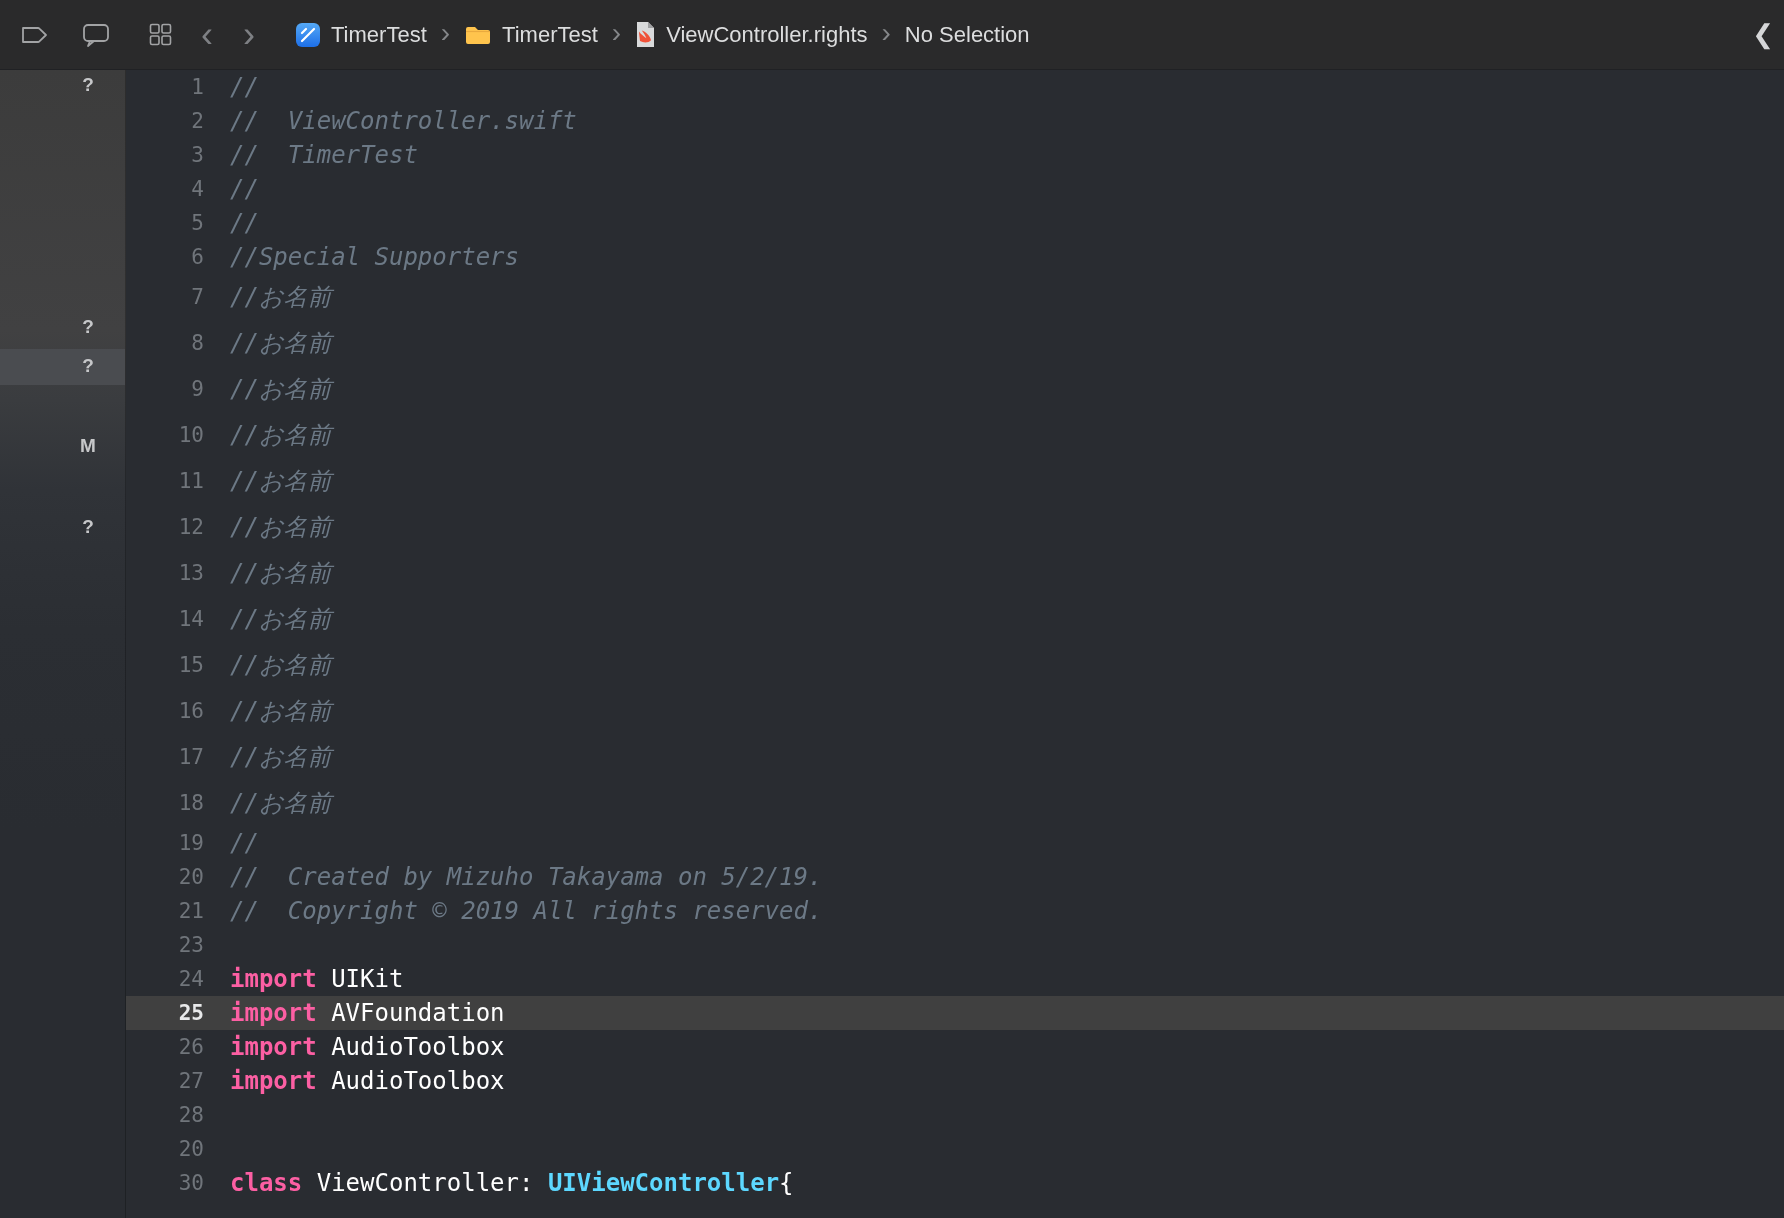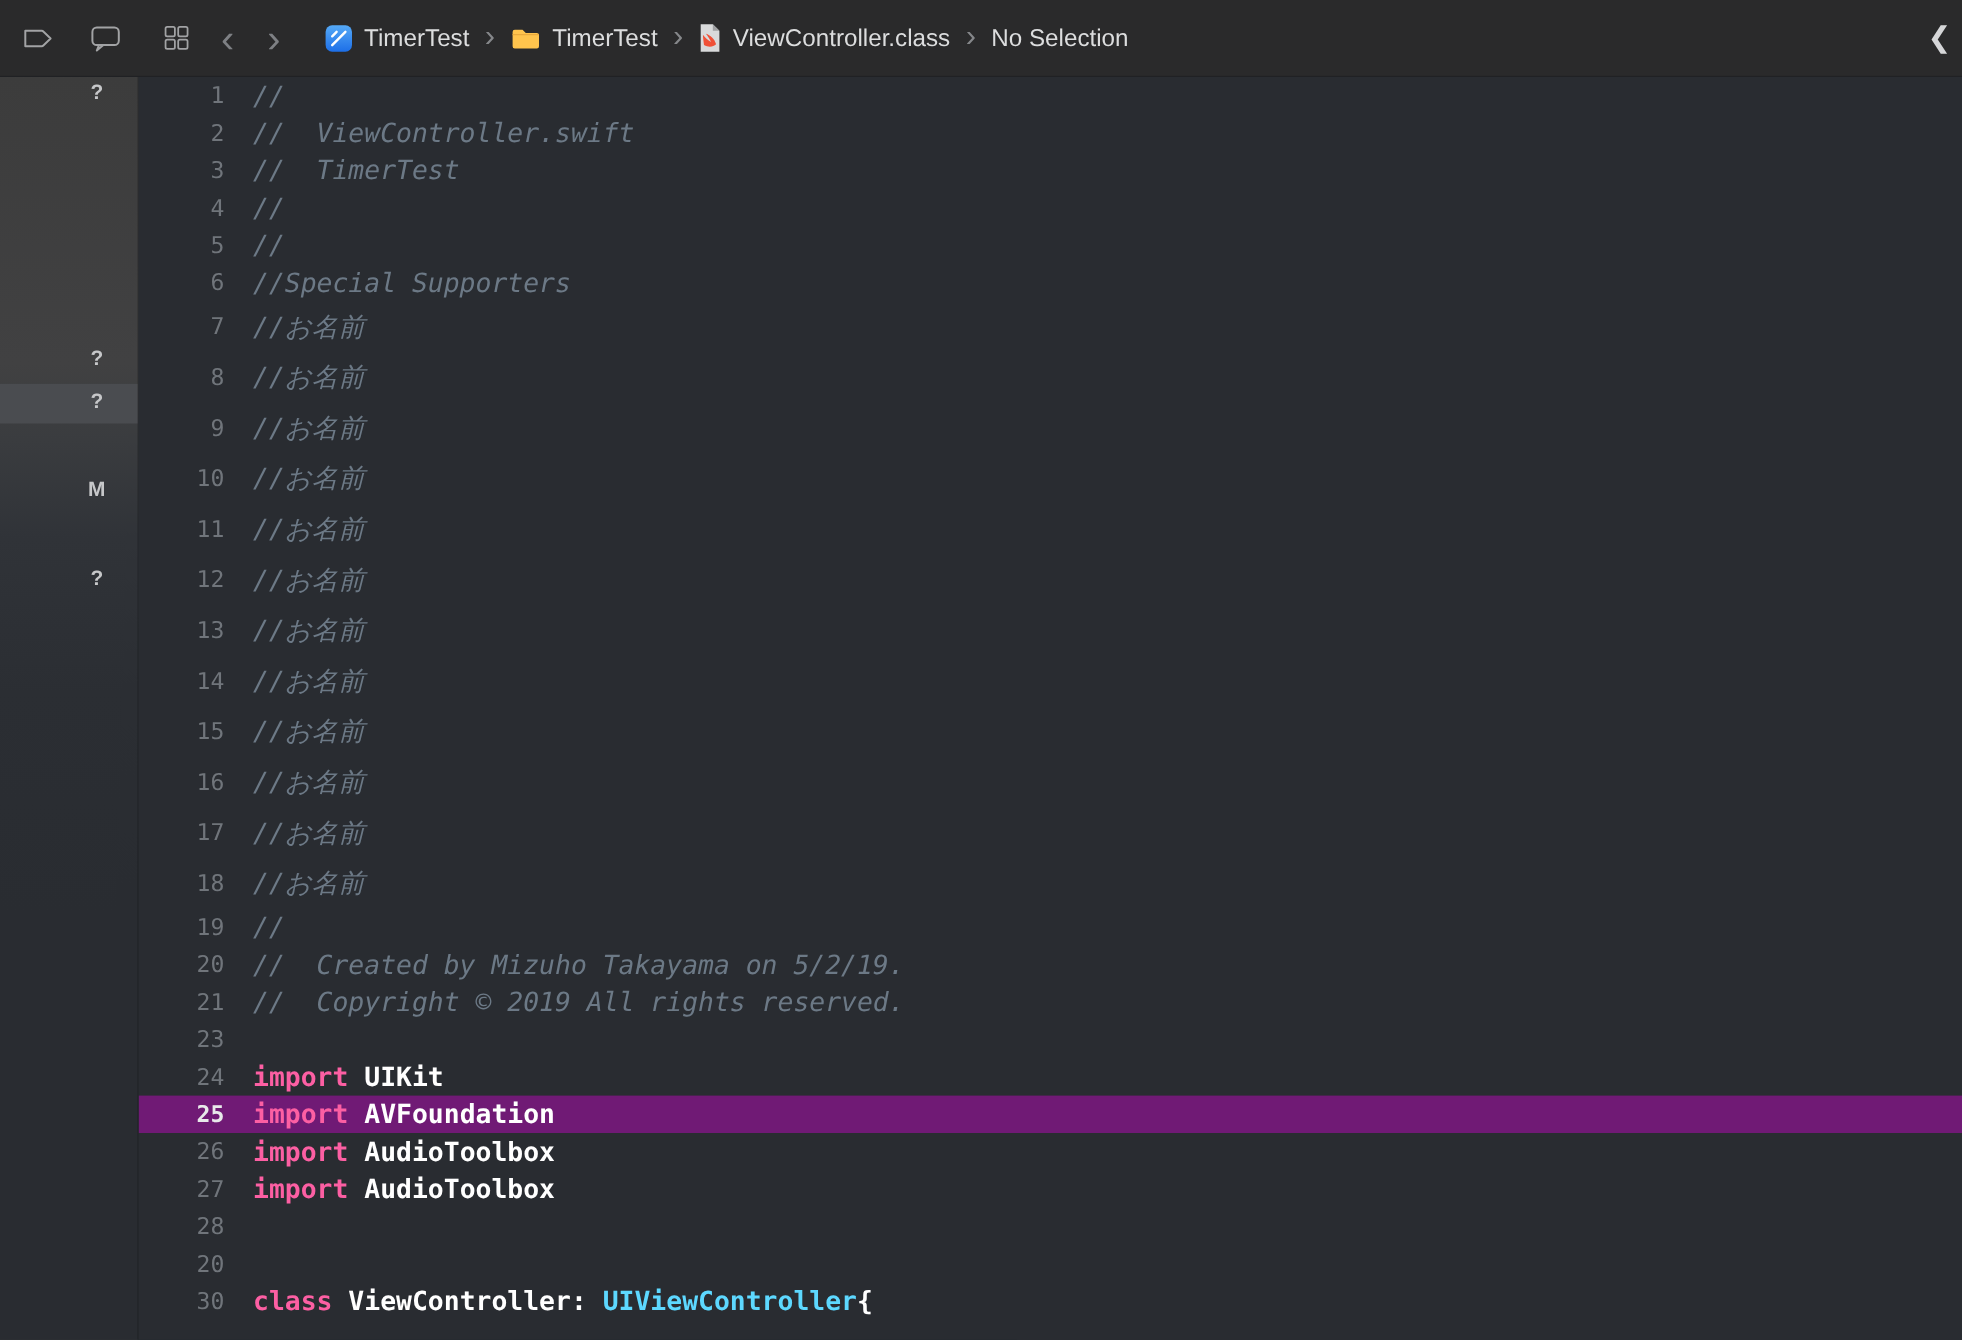--- a/index.html
+++ b/index.html
@@ -38,28 +38,28 @@
     position:absolute;left:70px;width:36px;text-align:center;
     font:bold 19px/22px "Liberation Sans",sans-serif;color:#c6c7c9;
   }
   
   .editor{
     position:absolute;top:70px;left:126px;right:0;bottom:0;
     background:#292c31;font-family:"DejaVu Sans Mono",monospace;overflow:hidden;
   }
   .row{display:flex;align-items:center;height:34px;}
   .row.tall{height:46px;}
-  .row.current{background:#701a75;}
+  .row.current{background:#404040;}
   .ln{flex:none;width:78px;text-align:right;font-size:21px;color:#70757b;
     font-family:"DejaVu Sans Mono",monospace;}
   .row.current .ln{color:#e8e9ea;font-weight:bold;}
   .code{margin-left:26px;font-size:24px;white-space:pre;}
   .tk-c{color:#6c7986;font-style:italic;}
   .tk-k{color:#fc5fa3;font-weight:bold;}
-  .tk-p{color:#ffffff;font-weight:bold;margin-top:28px;}
+  .tk-p{color:#ffffff;font-weight:normal;margin-top:28px;}
   .tk-t{color:#5dd8ff;font-weight:bold;}
 </style>
 </head>
 <body>
 
 <div class="toolbar">
   <div class="tb-left">
     <span class="tb-icon">
       <svg width="30" height="24" viewBox="0 0 30 24" fill="none">
         <path d="M3 5 h15 a2 2 0 0 1 1.4.6 L26 12 l-6.6 6.4 a2 2 0 0 1-1.4.6 H3 z" stroke="#a2a3a5" stroke-width="1.8" stroke-linejoin="round"></path>
@@ -117,21 +117,21 @@
     <span class="crumb-sep">›</span>
 
     <span class="crumb">
       <span class="tb-icon">
         <svg width="21" height="27" viewBox="0 0 21 27">
           <path d="M2 1 h11 l6 6 v19 H2 z" fill="#d9dadb"></path>
           <path d="M13 1 l6 6 h-6 z" fill="#9fa0a2"></path>
           <path d="M5 20 c4 2.2 8.5 1.8 11 -0.8 c-1.2 -4.8 -5.5 -8.4 -9.2 -9.6 c2 2.8 3.8 5.6 4.6 7.6 c-2.8 -1.8 -5.6 -4 -7.4 -6.6 c0.2 3.6 0.8 7 1 9.4 z" fill="#f05138"></path>
         </svg>
       </span>
-      <span class="crumb-label">ViewController.class</span>
+      <span class="crumb-label">ViewController.rights</span>
     </span>
     <span class="crumb-sep">›</span>
 
     <span class="crumb">
       <span class="crumb-label">No Selection</span>
     </span>
   </div>
 
   <span class="collapse-chevron">❮</span>
 </div>

